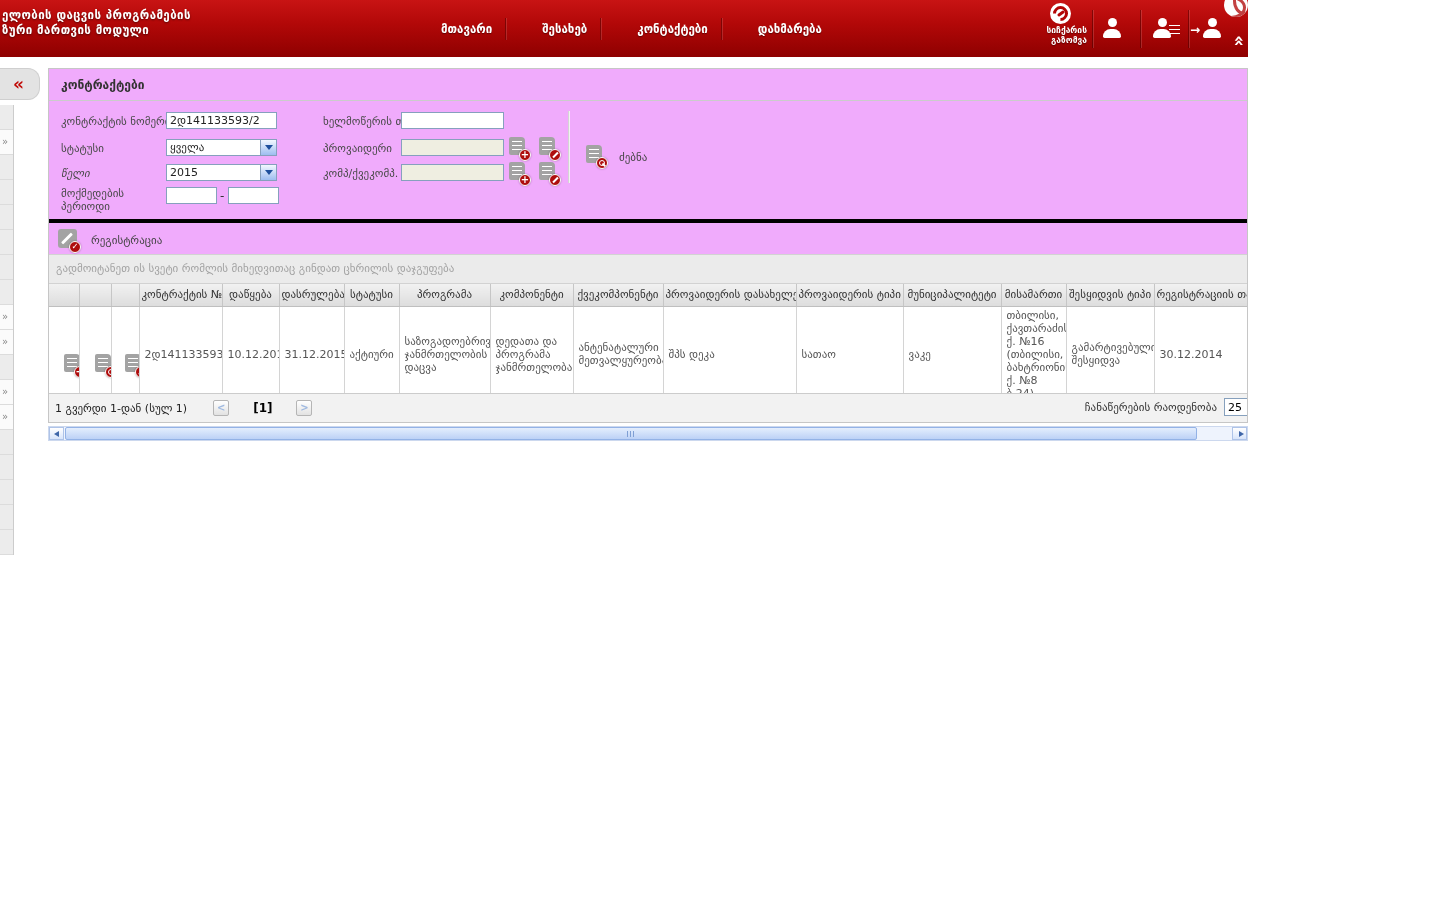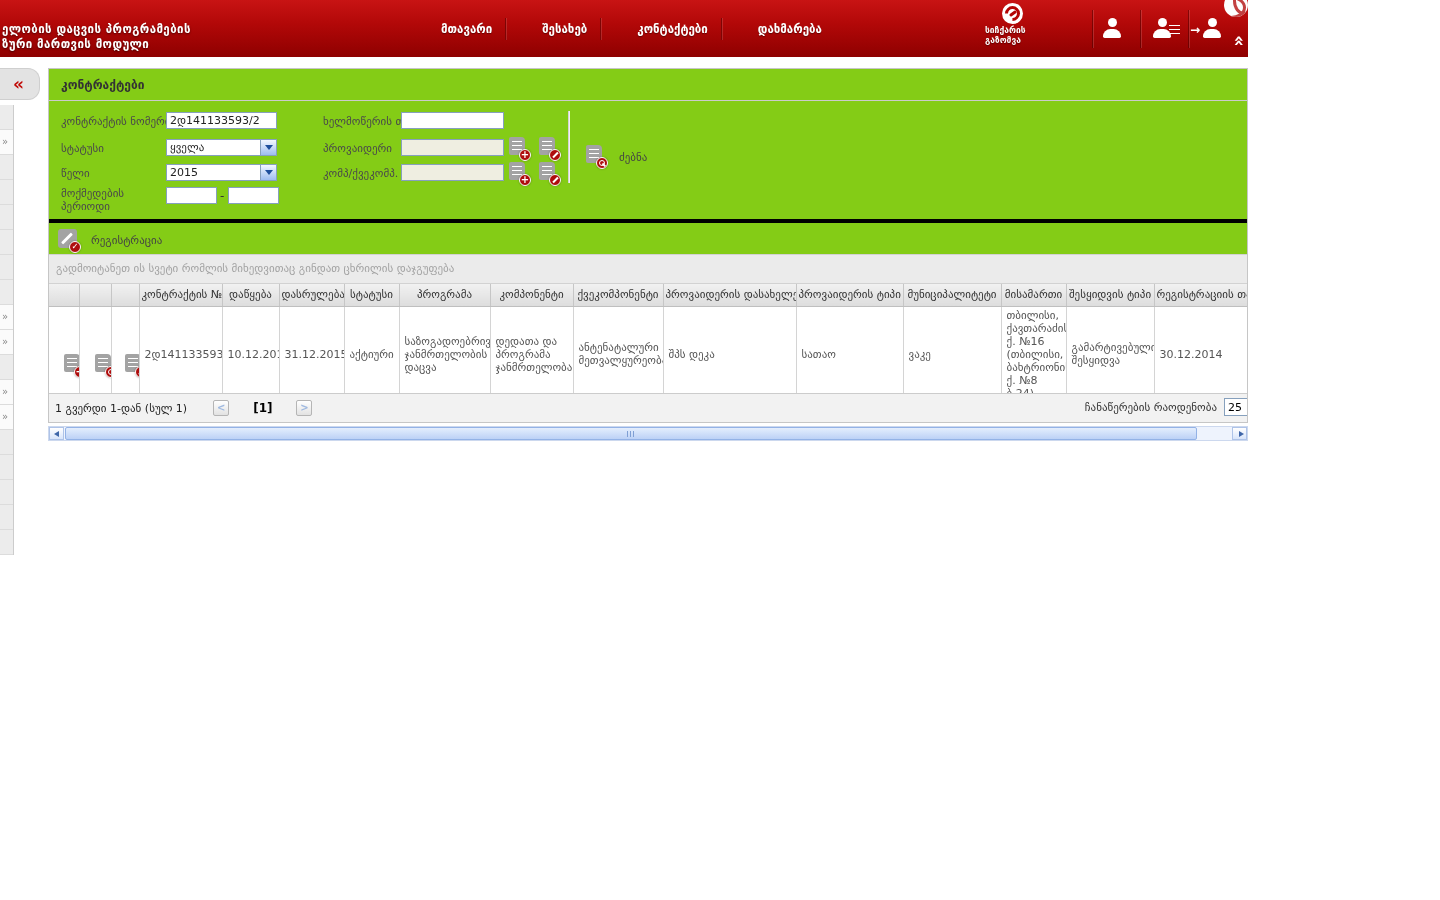--- a/index.html
+++ b/index.html
@@ -3,28 +3,28 @@
 <meta charset="utf-8">
 <style>
   * { box-sizing: border-box; margin: 0; padding: 0; }
   html,body { background:#fff; }
   body { font-family:"DejaVu Sans", sans-serif; }
   .canvas { position:relative; width:1440px; height:900px; background:#fff; overflow:hidden; }
 
   
   .app-header { position:absolute; left:0; top:0; width:1248px; height:57px;
     background:linear-gradient(180deg,#c81414 0%,#b30808 40%,#8e0000 100%); overflow:visible; }
-  .brand { position:absolute; left:2px; top:22px; color:#fff; font-weight:bold; font-size:11.5px;
+  .brand { position:absolute; left:2px; top:8px; color:#fff; font-weight:bold; font-size:11.5px;
     line-height:15px; letter-spacing:.4px; text-shadow:0 1px 2px rgba(0,0,0,.5); }
   .main-nav { position:absolute; left:428px; top:0; height:57px; display:flex; align-items:center; }
   .nav-item { display:block; padding:4px 13px; color:#fff; font-size:11.5px; font-weight:bold;
     text-decoration:none; text-shadow:0 1px 1px rgba(0,0,0,.4); cursor:pointer; }
   .nav-item + .nav-item { border-left:1px solid #7d0505; box-shadow:inset 1px 0 0 rgba(255,255,255,.14);padding-left:36px; }
 
-  .speed-btn { position:absolute; left:985px; top:2px; width:54px; text-align:left; cursor:pointer; }
+  .speed-btn { position:absolute; left:1033px; top:2px; width:54px; text-align:right; cursor:pointer; }
   .speedo { width:21px; height:21px; background:#fff; border-radius:50%; margin:1px auto 1px; position:relative; }
   .speedo::before { content:""; position:absolute; left:3px; top:3px; right:3px; bottom:3px;
     border:3px solid #b30505; border-radius:50%; border-bottom-color:transparent; transform:rotate(45deg); }
   .speedo::after { content:""; position:absolute; left:7px; top:9px; width:8px; height:3px;
     background:#b30505; border-radius:2px; transform:rotate(-35deg); }
   .speed-cap { color:#fff; font-size:8.5px; font-weight:bold; line-height:10px; text-shadow:0 1px 1px rgba(0,0,0,.4); }
 
   .tool-sep { position:absolute; top:10px; width:1px; height:38px; background:rgba(60,0,0,.45);
     box-shadow:1px 0 0 rgba(255,255,255,.15); }
   .person-btn { position:absolute; top:17px; width:34px; height:22px; cursor:pointer; }
@@ -51,21 +51,21 @@
     border:1px solid #cfcfcf; border-left:none; border-radius:0 12px 12px 0; cursor:pointer; }
   .collapse-tab .chev-left { position:absolute; left:13px; top:5px; color:#c00804; font-size:17px; font-weight:bold; }
 
   .side-strip { position:absolute; left:0; top:105px; width:14px; height:450px; background:#fbfbfb;
     border-right:1px solid #ccc; }
   .strip-cell { height:25px; border-bottom:1px solid #dcdcdc; background:#ececec; position:relative; cursor:pointer; }
   .strip-cell.expandable { background:#fbfbfb; }
   .strip-cell .chev-right { position:absolute; left:2px; top:6px; color:#8a8a8a; font-size:10px; line-height:12px; }
 
   
-  .panel { position:absolute; left:48px; top:68px; width:1200px; background:#84cc16;
+  .panel { position:absolute; left:48px; top:68px; width:1200px; background:#f0abfc;
     border:1px solid #c6c6c6; overflow:hidden; }
   .panel-title { height:32px; line-height:32px; padding-left:12px; font-size:12px; font-weight:bold;
     color:#333; border-bottom:1px solid #cbcbcb; }
 
   .filter-area { position:relative; height:118px; }
   .f-label { position:absolute; font-size:11px; color:#4a4a4a; }
   .inp { position:absolute; height:17px; border:1px solid #86a0bd; background:#fff; font-size:11px;
     color:#222; padding:0 3px; font-family:"DejaVu Sans",sans-serif; }
   .inp.disabled { background:#efeee1; }
   .sel { position:absolute; height:17px; width:111px; border:1px solid #86a0bd; background:#fff; cursor:pointer; }
@@ -252,21 +252,21 @@
       <input class="inp disabled" style="left: 352px; top: 38px; width: 103px;" readonly="" value="">
       <span class="icon-btn" style="left:460px; top:36px;">
         <span class="doc"></span>
           <span class="badge plus"></span>
       </span>
       <span class="icon-btn" style="left:490px; top:36px;">
         <span class="doc"></span>
           <span class="badge slash"></span>
       </span>
 
-      <span class="f-label" style="left:12px; top:66px;">წელი</span>
+      <span class="f-label" style="left:12px; top:66px;font-style:italic;">წელი</span>
       <div class="sel" style="left:117px; top:63px;">
         <span class="sel-text">2015</span>
         <span class="sel-btn"></span>
       </div>
 
       <span class="f-label" style="left:274px; top:66px;">კომპ/ქვეკომპ.</span>
       <input class="inp disabled" style="left: 352px; top: 63px; width: 103px;" readonly="" value="">
       <span class="icon-btn" style="left:460px; top:61px;">
         <span class="doc"></span>
           <span class="badge plus"></span>

